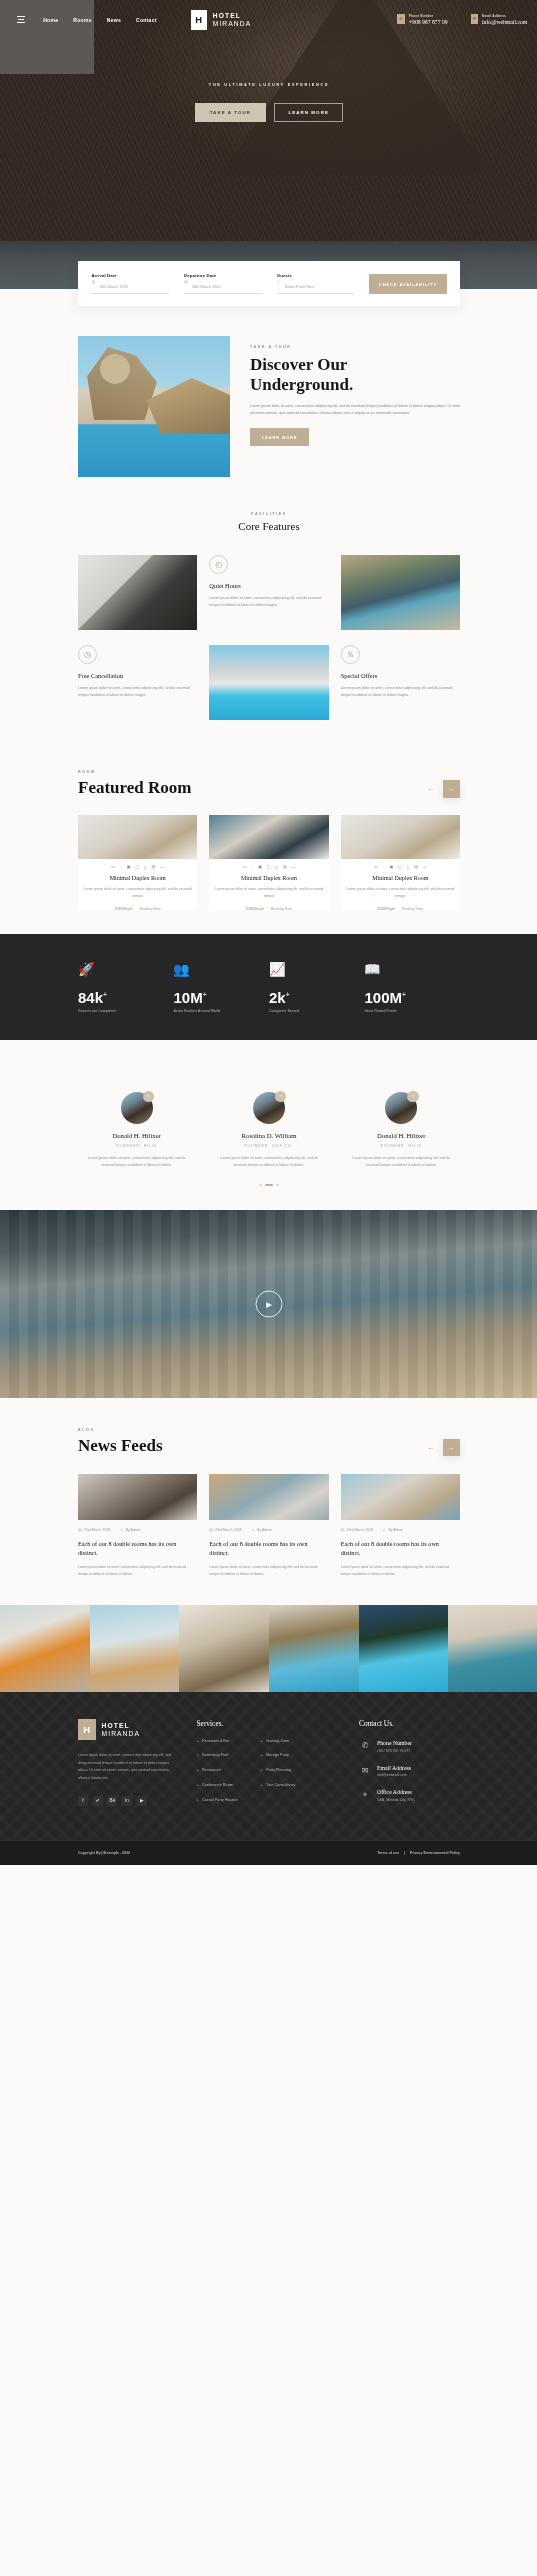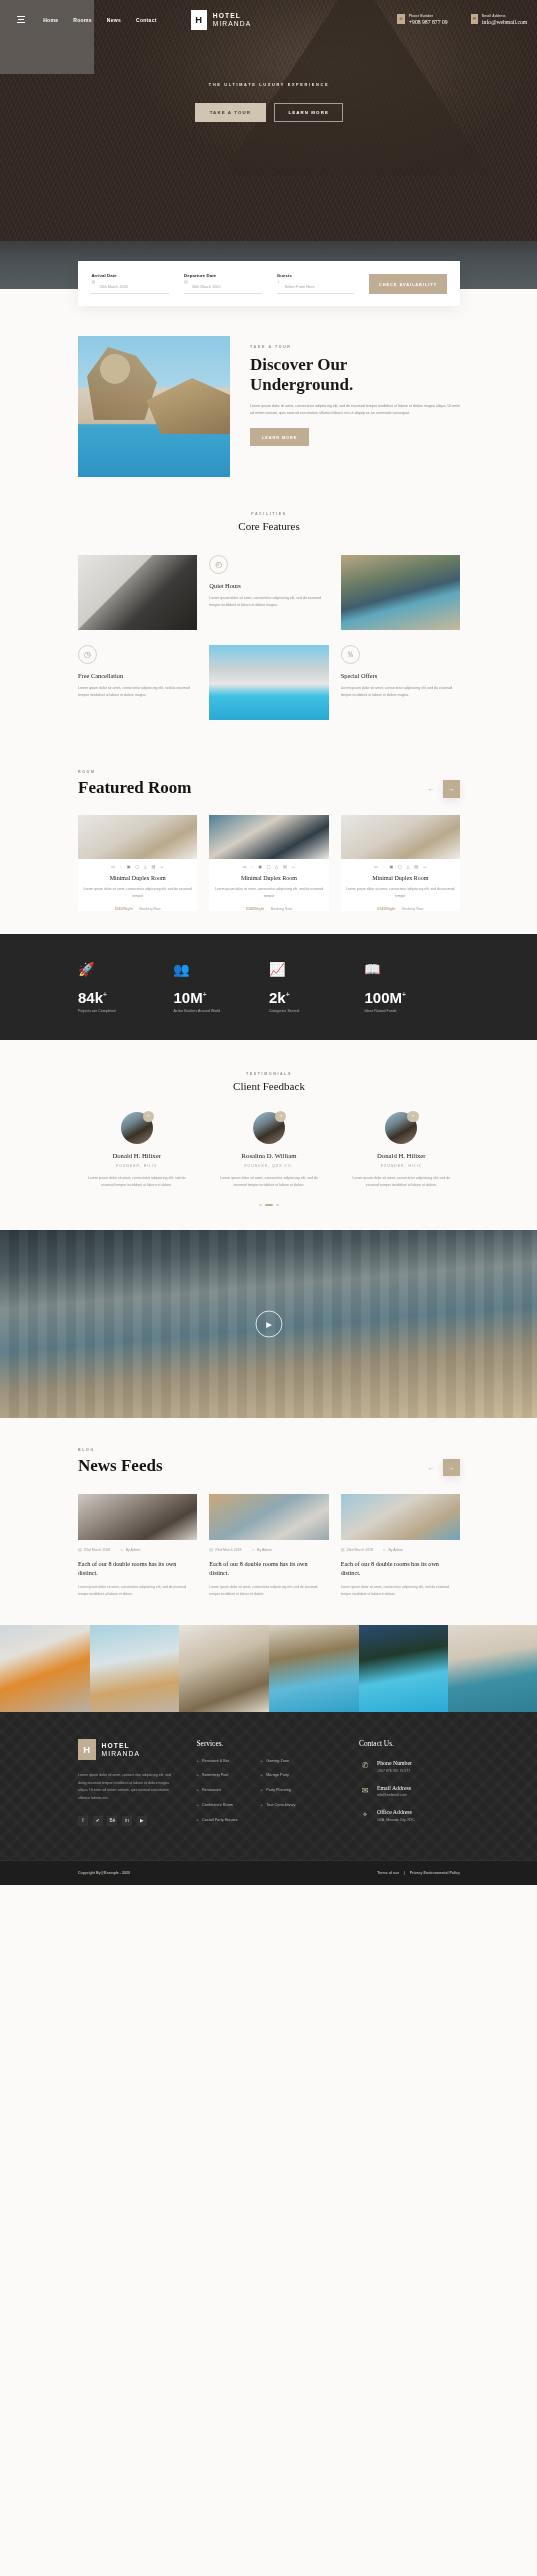--- a/index.html
+++ b/index.html
@@ -515,24 +515,20 @@
     </div>
     <div>
       <div class="stat-ico">📖</div>
       <div class="stat-num"><span>100M</span><sup>+</sup></div>
       <div class="stat-lab">Ideas Raised Funds</div>
     </div>
   </div>
 </section>
 
 <section class="testi">
-  <div class="sec-head-center">
-    <div class="kicker">TESTIMONIALS</div>
-    <h2 class="sec-title">Client Feedback</h2>
-  </div>
   <div class="testi-grid">
     <div class="testi-card">
       <div class="avatar-wrap">
         <div class="avatar"></div>
         <div class="quote-badge">”</div>
       </div>
       <div class="testi-name">Donald H. Hilixer</div>
       <div class="testi-role">FOUNDER, HILIX</div>
       <div class="testi-text">Lorem ipsum dolor sit amet, consectetur adipisicing elit, sed do eiusmod tempor incididunt ut labore et dolore.</div>
     </div>

